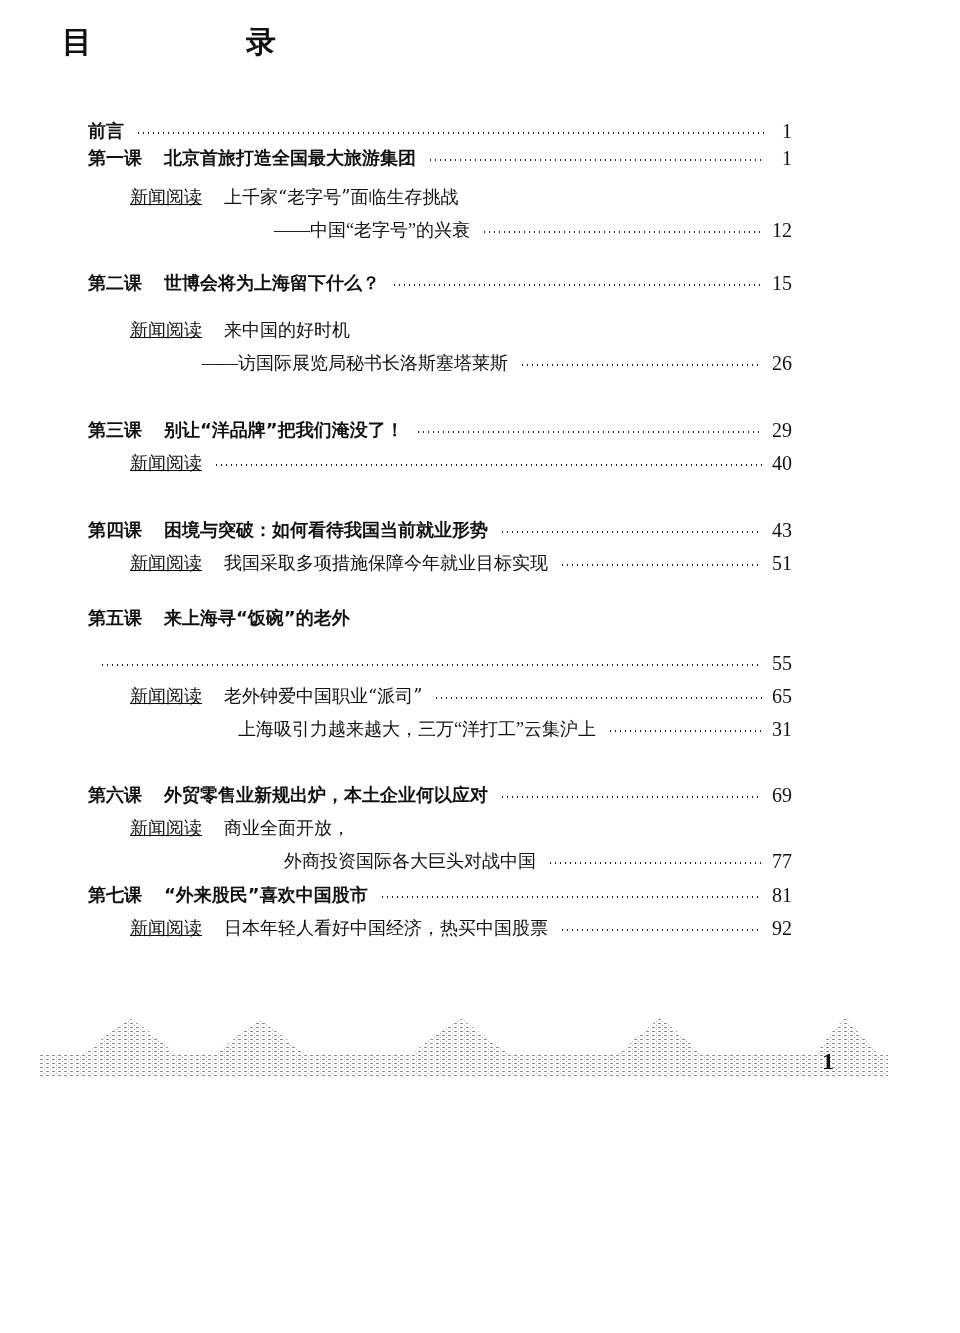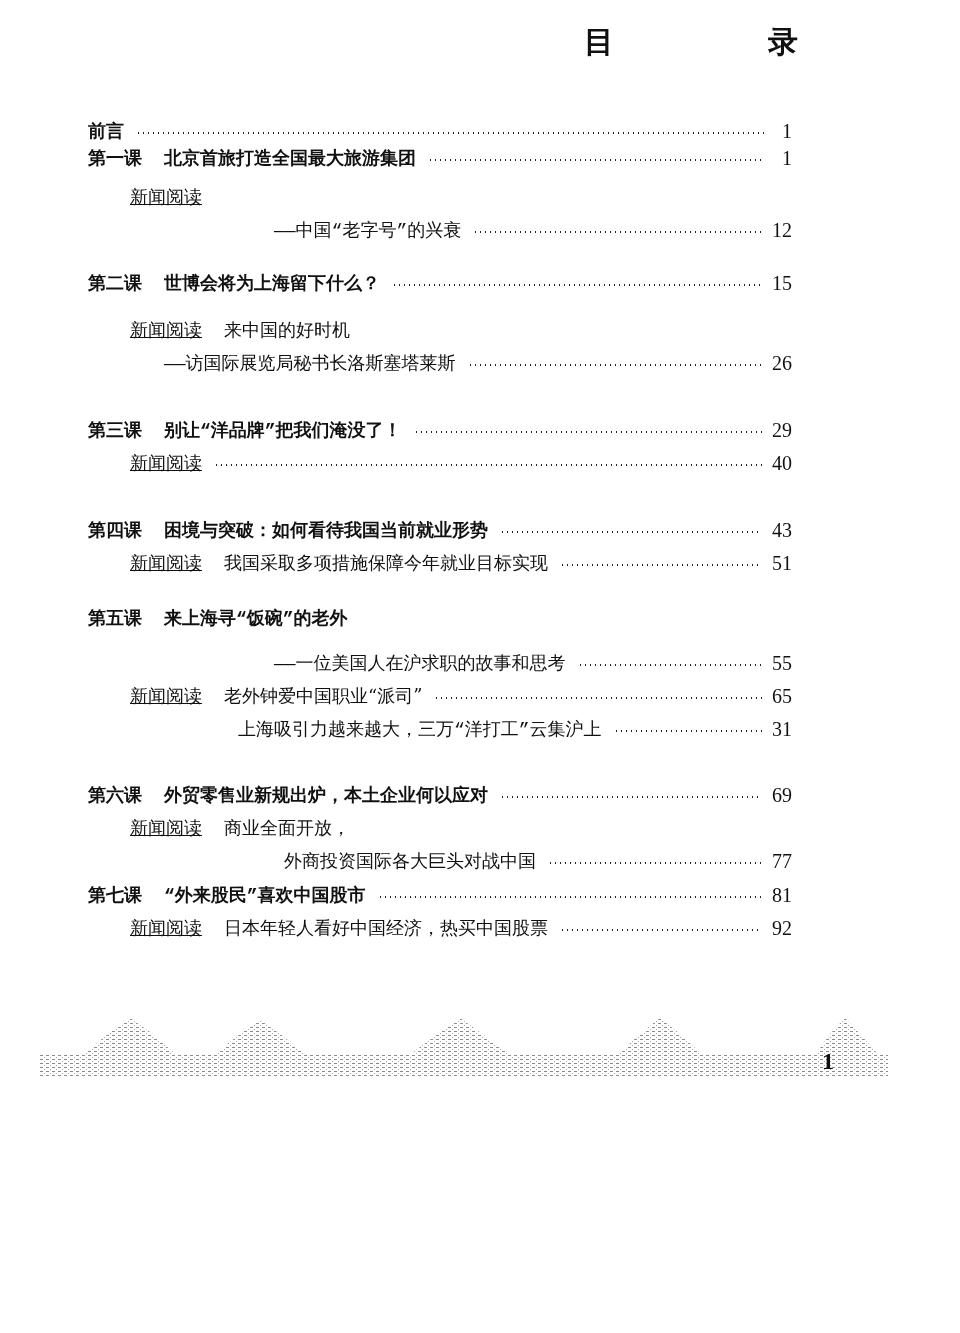--- a/index.html
+++ b/index.html
@@ -1,31 +1,31 @@
 <!DOCTYPE html>
 <html><head>
 <meta charset="utf-8">
 <style>
   html, body { margin:0; padding:0; background:#ffffff; }
   body { width:960px; height:1333px; position:relative; overflow:hidden;
          font-family:"DejaVu Sans", sans-serif; color:#111; }
-  .title { position:absolute; top:22px; left:0; width:860px; text-align:right;
+  .title { position:absolute; top:22px; left:0; width:860px; text-align:left;
            font-size:30px; font-weight:bold; letter-spacing:62px; text-indent:62px; }
   .row { position:absolute; left:88px; width:704px; height:30px; display:flex;
          align-items:center; font-size:18px; white-space:nowrap; }
   .row .label { flex:none; }
   .row .lesson { font-weight:bold; font-family:"DejaVu Sans", sans-serif; }
-  .row .lesson-title { font-weight:bold; margin-left:22px;font-family:Liberation Mono, monospace; }
+  .row .lesson-title { font-weight:bold; margin-left:22px; }
   .row .sub-kind { margin-left:42px; font-family:"DejaVu Serif", serif;text-decoration:underline; }
   .row .sub-title { margin-left:22px; font-family:"DejaVu Serif", serif; }
   .row .dots { flex:1; margin:0 10px 0 12px; height:2px; align-self:center;
                background-image: radial-gradient(circle, #222 0.9px, transparent 1.1px);
                background-size:5px 2px; background-repeat:repeat-x; margin-top:4px; }
   .row .page { flex:none; font-family:"Liberation Serif", serif; font-size:20px; text-align:right; min-width:18px; }
-  .plain { font-family:Liberation Mono, monospace;text-align:center; }
+  .plain { font-family:Liberation Serif, serif;text-align:center; }
   .footer-art { position:absolute; top:1010px; left:40px; width:848px; height:70px; }
   .footer-page { position:absolute; top:1048px; left:822px; font-family:"Liberation Serif", serif;
                  font-size:24px; font-weight:bold; }
 </style>
 </head>
 <body>
 
 <div class="title">目　录</div>
 
 <div class="row" style="top:116px">
@@ -35,39 +35,40 @@
 </div>
 
 <div class="row" style="top:143px">
   <span class="label lesson">第一课</span>
   <span class="label lesson-title">北京首旅打造全国最大旅游集团</span>
   <span class="dots"></span>
   <span class="page">1</span>
 </div>
 <div class="row" style="top:182px">
   <span class="label sub-kind">新闻阅读</span>
+  <span class="label sub-title">上千家“老字号”面临生存挑战</span>
 </div>
 <div class="row" style="top:215px">
   <span class="label plain" style="margin-left:186px">——中国“老字号”的兴衰</span>
   <span class="dots"></span>
   <span class="page">12</span>
 </div>
 
 <div class="row" style="top:268px">
   <span class="label lesson">第二课</span>
   <span class="label lesson-title">世博会将为上海留下什么？</span>
   <span class="dots"></span>
   <span class="page">15</span>
 </div>
 <div class="row" style="top:315px">
   <span class="label sub-kind">新闻阅读</span>
   <span class="label sub-title">来中国的好时机</span>
 </div>
 <div class="row" style="top:348px">
-  <span class="label plain" style="margin-left:76px">——访国际展览局秘书长洛斯塞塔莱斯</span>
+  <span class="label plain" style="margin-left:114px">——访国际展览局秘书长洛斯塞塔莱斯</span>
   <span class="dots"></span>
   <span class="page">26</span>
 </div>
 
 <div class="row" style="top:415px">
   <span class="label lesson">第三课</span>
   <span class="label lesson-title">别让“洋品牌”把我们淹没了！</span>
   <span class="dots"></span>
   <span class="page">29</span>
 </div>
@@ -88,21 +89,20 @@
   <span class="label sub-title">我国采取多项措施保障今年就业目标实现</span>
   <span class="dots"></span>
   <span class="page">51</span>
 </div>
 
 <div class="row" style="top:603px">
   <span class="label lesson">第五课</span>
   <span class="label lesson-title">来上海寻“饭碗”的老外</span>
 </div>
 <div class="row" style="top:648px">
-  <span class="label plain" style="margin-left:186px">——一位美国人在沪求职的故事和思考</span>
   <span class="dots"></span>
   <span class="page">55</span>
 </div>
 <div class="row" style="top:681px">
   <span class="label sub-kind">新闻阅读</span>
   <span class="label sub-title">老外钟爱中国职业“派司”</span>
   <span class="dots"></span>
   <span class="page">65</span>
 </div>
 <div class="row" style="top:714px">

